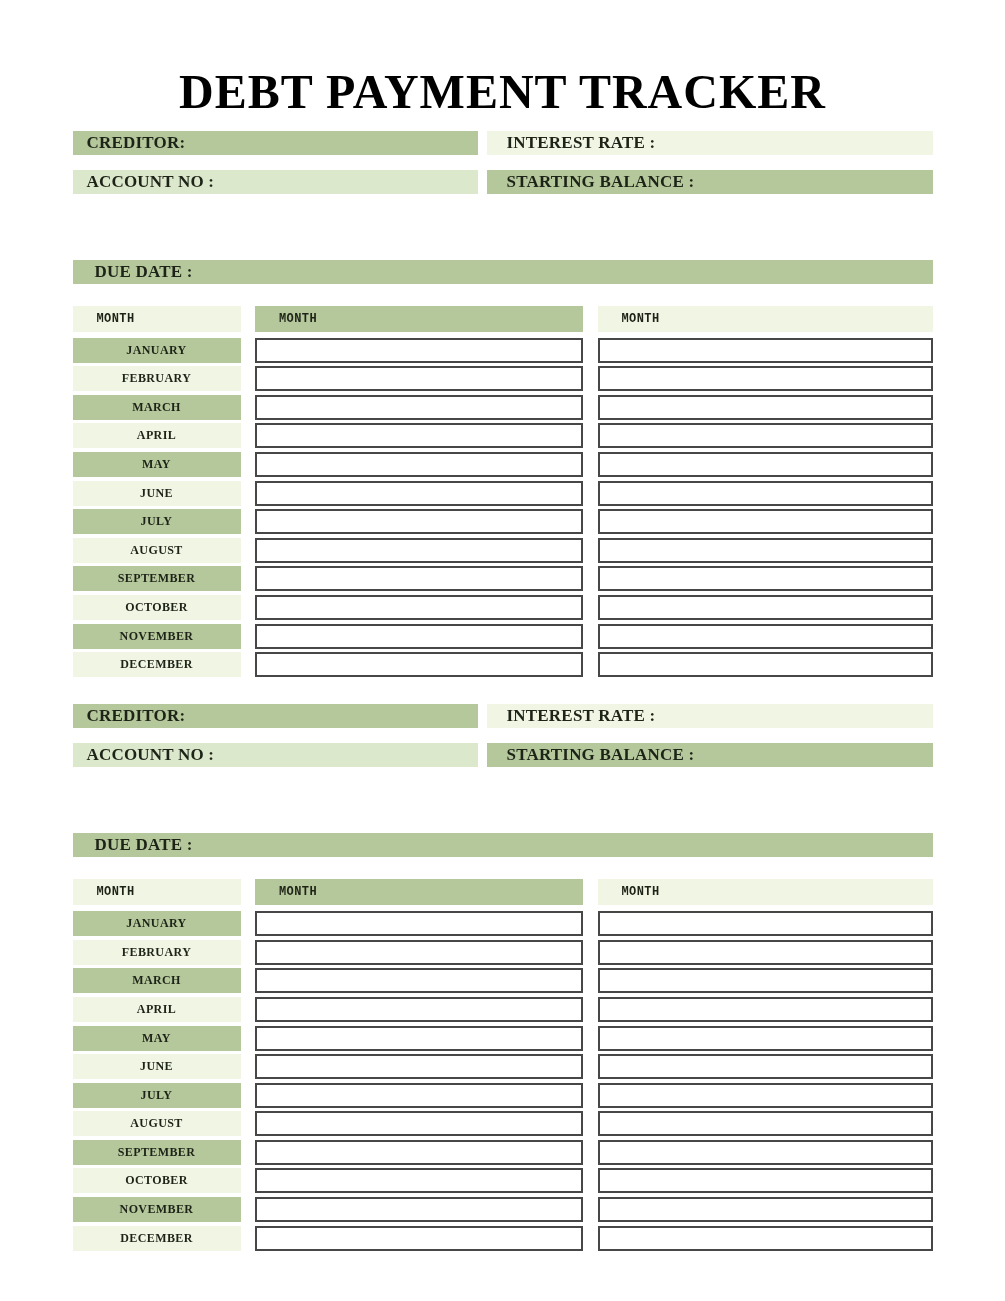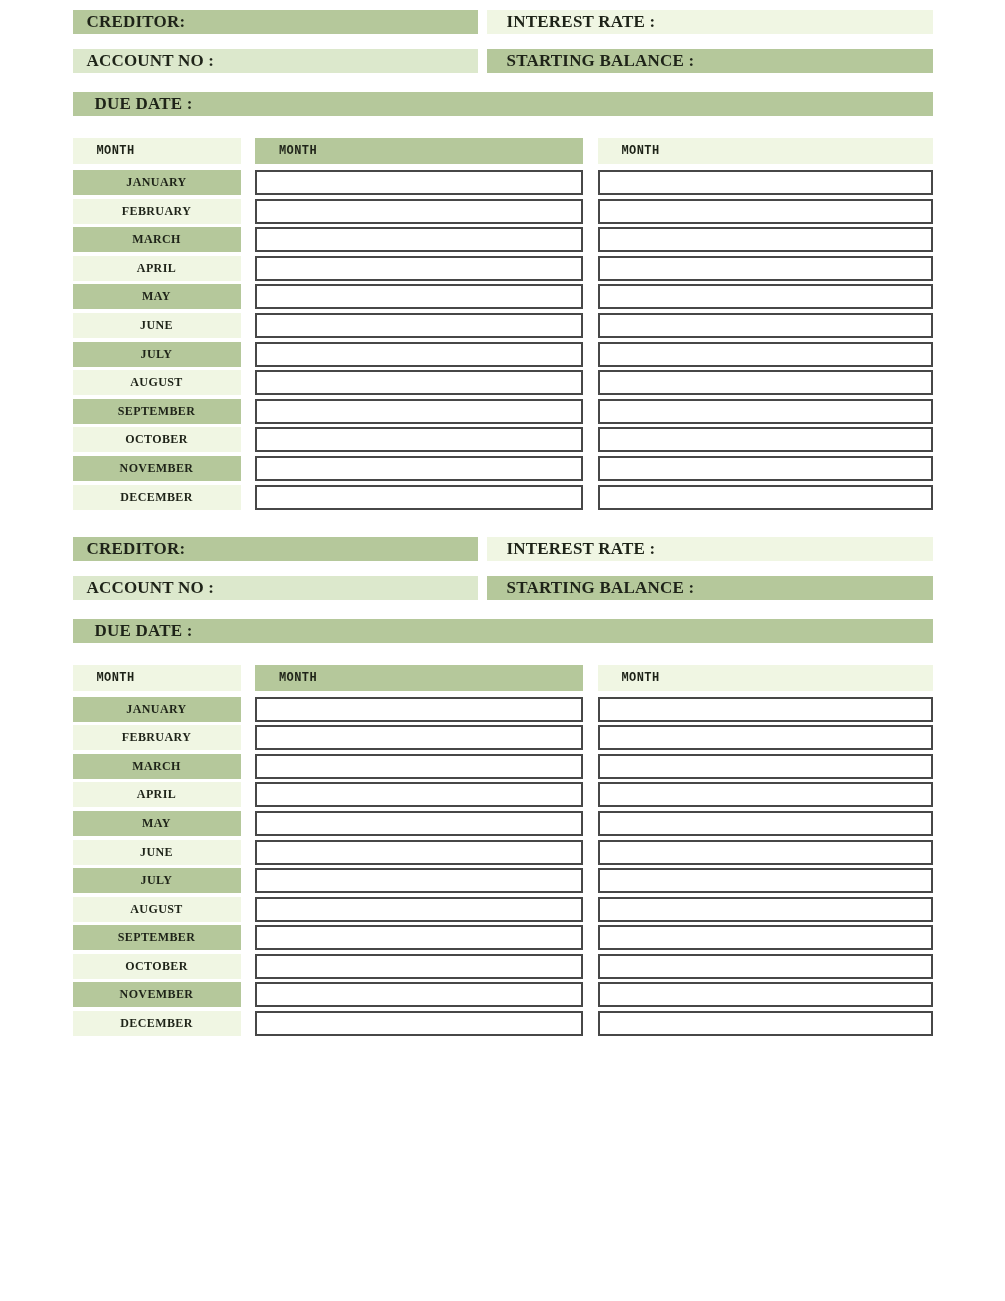--- a/index.html
+++ b/index.html
@@ -23,21 +23,21 @@
   .frow { display: flex; justify-content: space-between; }
   .bar {
     box-sizing: border-box;
     display: flex; align-items: center;
     height: 24px;
     font-size: 17px; font-weight: bold;
     letter-spacing: 0.2px;
   }
   .bar.left  { width: 405px; padding-left: 14px; }
   .bar.right { width: 446px; padding-left: 20px; }
-  .bar.due   { width: 860px; padding-left: 22px; }
+  .bar.due   { width: 860px; padding-left: 22px; margin-top: 47px; }
   .mb15 { margin-bottom: 15px; }
   .mb19 { margin-bottom: 19px; }
   .mb22 { margin-bottom: 22px; }
 
   .green { background: #b5c89b; }
   .pale  { background: #f0f6e3; text-align: center; }
   .light { background: #dce8cc; }
 
   .thead { display: flex; justify-content: space-between; height: 26px; margin-bottom: 6px; }
   .hcell {
@@ -71,20 +71,21 @@
   .entry.e3 { width: 335px; }
 
   .section2 { margin-top: 27px; }
 </style>
 </head>
 <body>
 
 <div class="page">
   <div class="content">
 
+    <h1 class="title">DEBT PAYMENT TRACKER</h1>
 
     <div>
       <div class="fields">
         <div class="frow mb15">
           <div class="bar left green">
             <span>CREDITOR:</span>
           </div>
           <div class="bar right pale">
             <span>INTEREST RATE :</span>
           </div>

